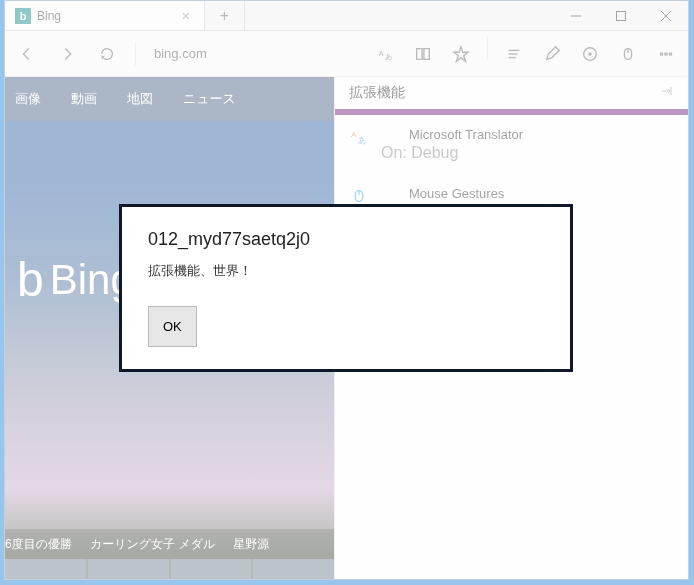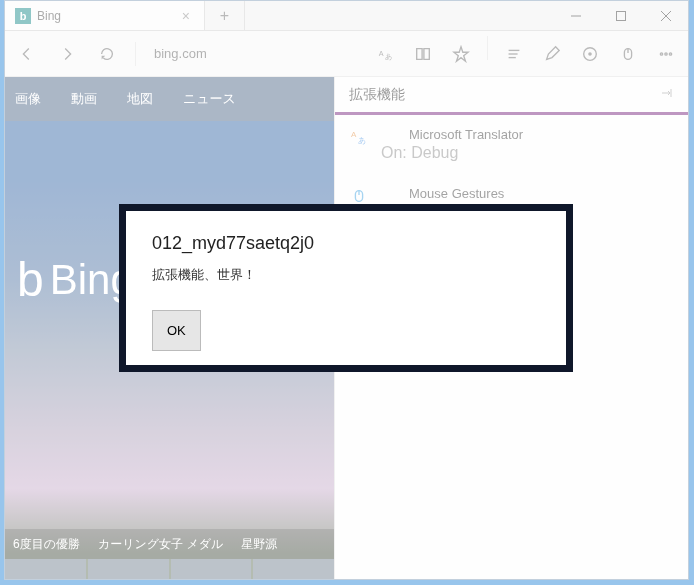--- a/index.html
+++ b/index.html
@@ -20,35 +20,35 @@
 .tbtn svg { width: 18px; height: 18px; stroke: #666; fill: none; stroke-width: 1.5; }
 .url { font-size: 13px; color: #555; margin-left: 8px; flex: 0 0 auto; width: 160px; }
 .toolbar-spacer { flex: 1; }
 .rightbtns { display: flex; gap: 2px; }
 .content { flex: 1; display: flex; position: relative; }
 .page { flex: 1; position: relative; background: linear-gradient(#2b5fa3, #2b5fa3 20%, #4a6fa0 40%, #7a8aa5 55%, #a79bb5 70%, #c4a8c8 82%, #5a6a52 95%); overflow: hidden; }
 .navbar { height: 44px; background: rgba(75, 98, 125, 0.85); display: flex; align-items: center; padding: 0 10px; gap: 30px; }
 .navitem { color: #fff; font-size: 13px; cursor: pointer; }
 .bing-logo { position: absolute; left: 12px; top: 175px; color: #fff; font-size: 42px; font-weight: 300; display: flex; align-items: center; gap: 6px; }
 .bing-b { font-size: 48px; font-weight: 400; }
-.caption { position: absolute; bottom: 20px; left: 0; right: 0; height: 30px; background: rgba(0,0,0,0.35); display: flex; align-items: center; padding: 0 8px; gap: 18px; }
+.caption { position: absolute; bottom: 20px; left: 0; right: 0; height: 30px; background: rgba(0,0,0,0.35); display: flex; align-items: center; padding: 0 0; gap: 18px; }
 .capitem { color: #fff; font-size: 12px; }
 .thumbs { position: absolute; bottom: 0; left: 0; right: 0; height: 20px; display: flex; gap: 2px; }
 .thumb { flex: 1; background: #6a7a8a; }
 .sidebar { width: 354px; background: #fdfdfd; border-left: 1px solid #ddd; display: flex; flex-direction: column; }
-.sidehead { height: 38px; display: flex; align-items: center; padding: 0 14px; border-bottom: 3px solid #701a75; }
+.sidehead { height: 38px; display: flex; align-items: center; padding: 0 14px; border-bottom: 6px solid #701a75; }
 .sidehead-title { font-size: 14px; color: #222; font-weight: 500; flex: 1; }
 .pin { color: #999; cursor: pointer; }
 .ext { display: flex; gap: 12px; padding: 12px 14px; align-items: flex-start; }
 .ext-icon { width: 20px; height: 20px; display: flex; align-items: center; justify-content: center; }
 .ext-info { flex: 1; }
 .ext-name { font-size: 13px; color: #333; margin-left: 28px; }
 .ext-status { font-size: 16px; color: #888; margin-top: 2px; }
 .overlay { position: absolute; inset: 0; background: rgba(255,255,255,0.55); z-index: 5; }
-.dialog { position: absolute; left: 119px; top: 204px; width: 454px; height: 168px; background: #fff; border: 7px solid #0f172a; z-index: 10; padding: 22px 26px; }
+.dialog { position: absolute; left: 119px; top: 204px; width: 454px; height: 168px; background: #fff; border: 3px solid #0f172a; z-index: 10; padding: 22px 26px; }
 .dlg-title { font-size: 18px; color: #222; margin-bottom: 12px; }
 .dlg-msg { font-size: 13px; color: #333; margin-bottom: 26px; }
 .dlg-btn { background: #e6e6e6; border: 1px solid #bbb; padding: 12px 14px; font-size: 13px; cursor: pointer; }
 .sep { width: 1px; height: 24px; background: #ddd; margin: 0 6px; }
 </style>
 </head>
 <body>
 
 <div class="window">
   <div class="titlebar">

